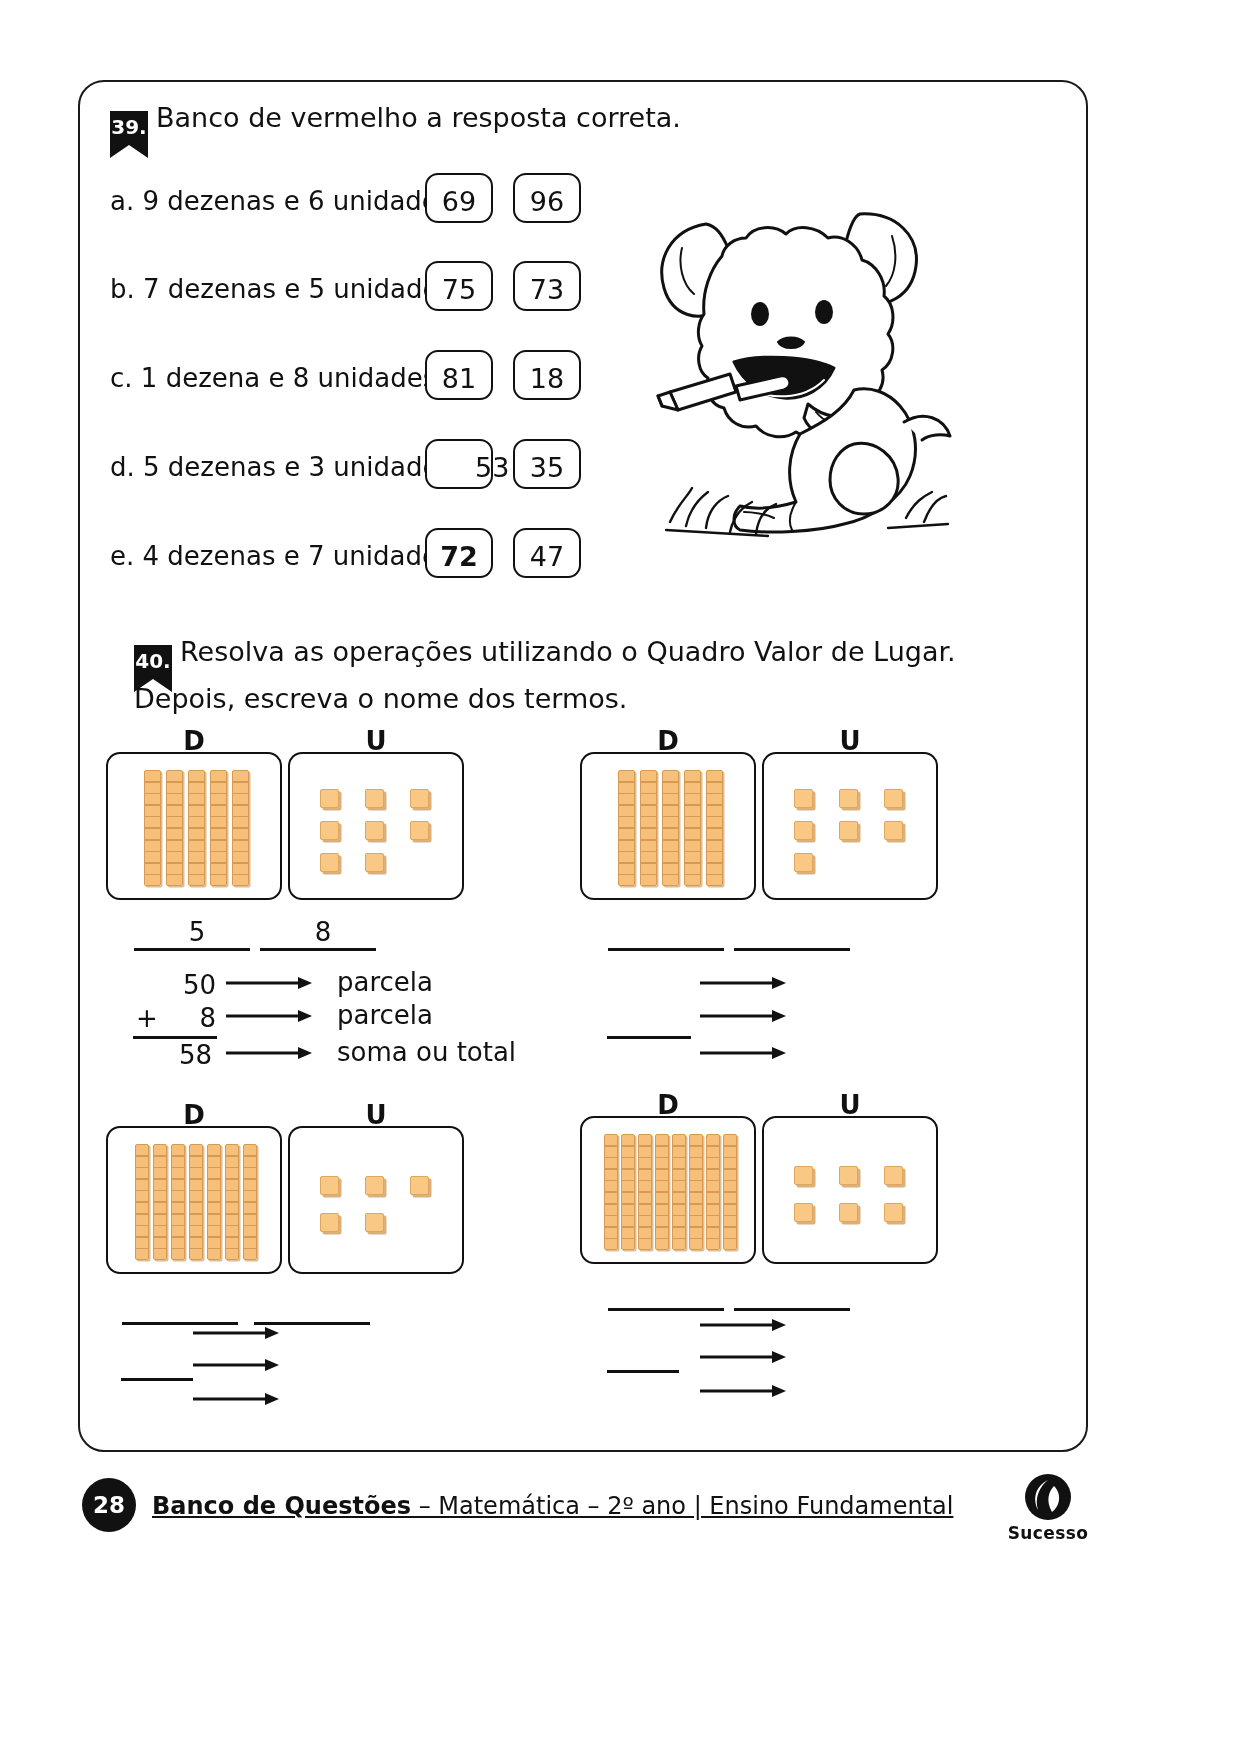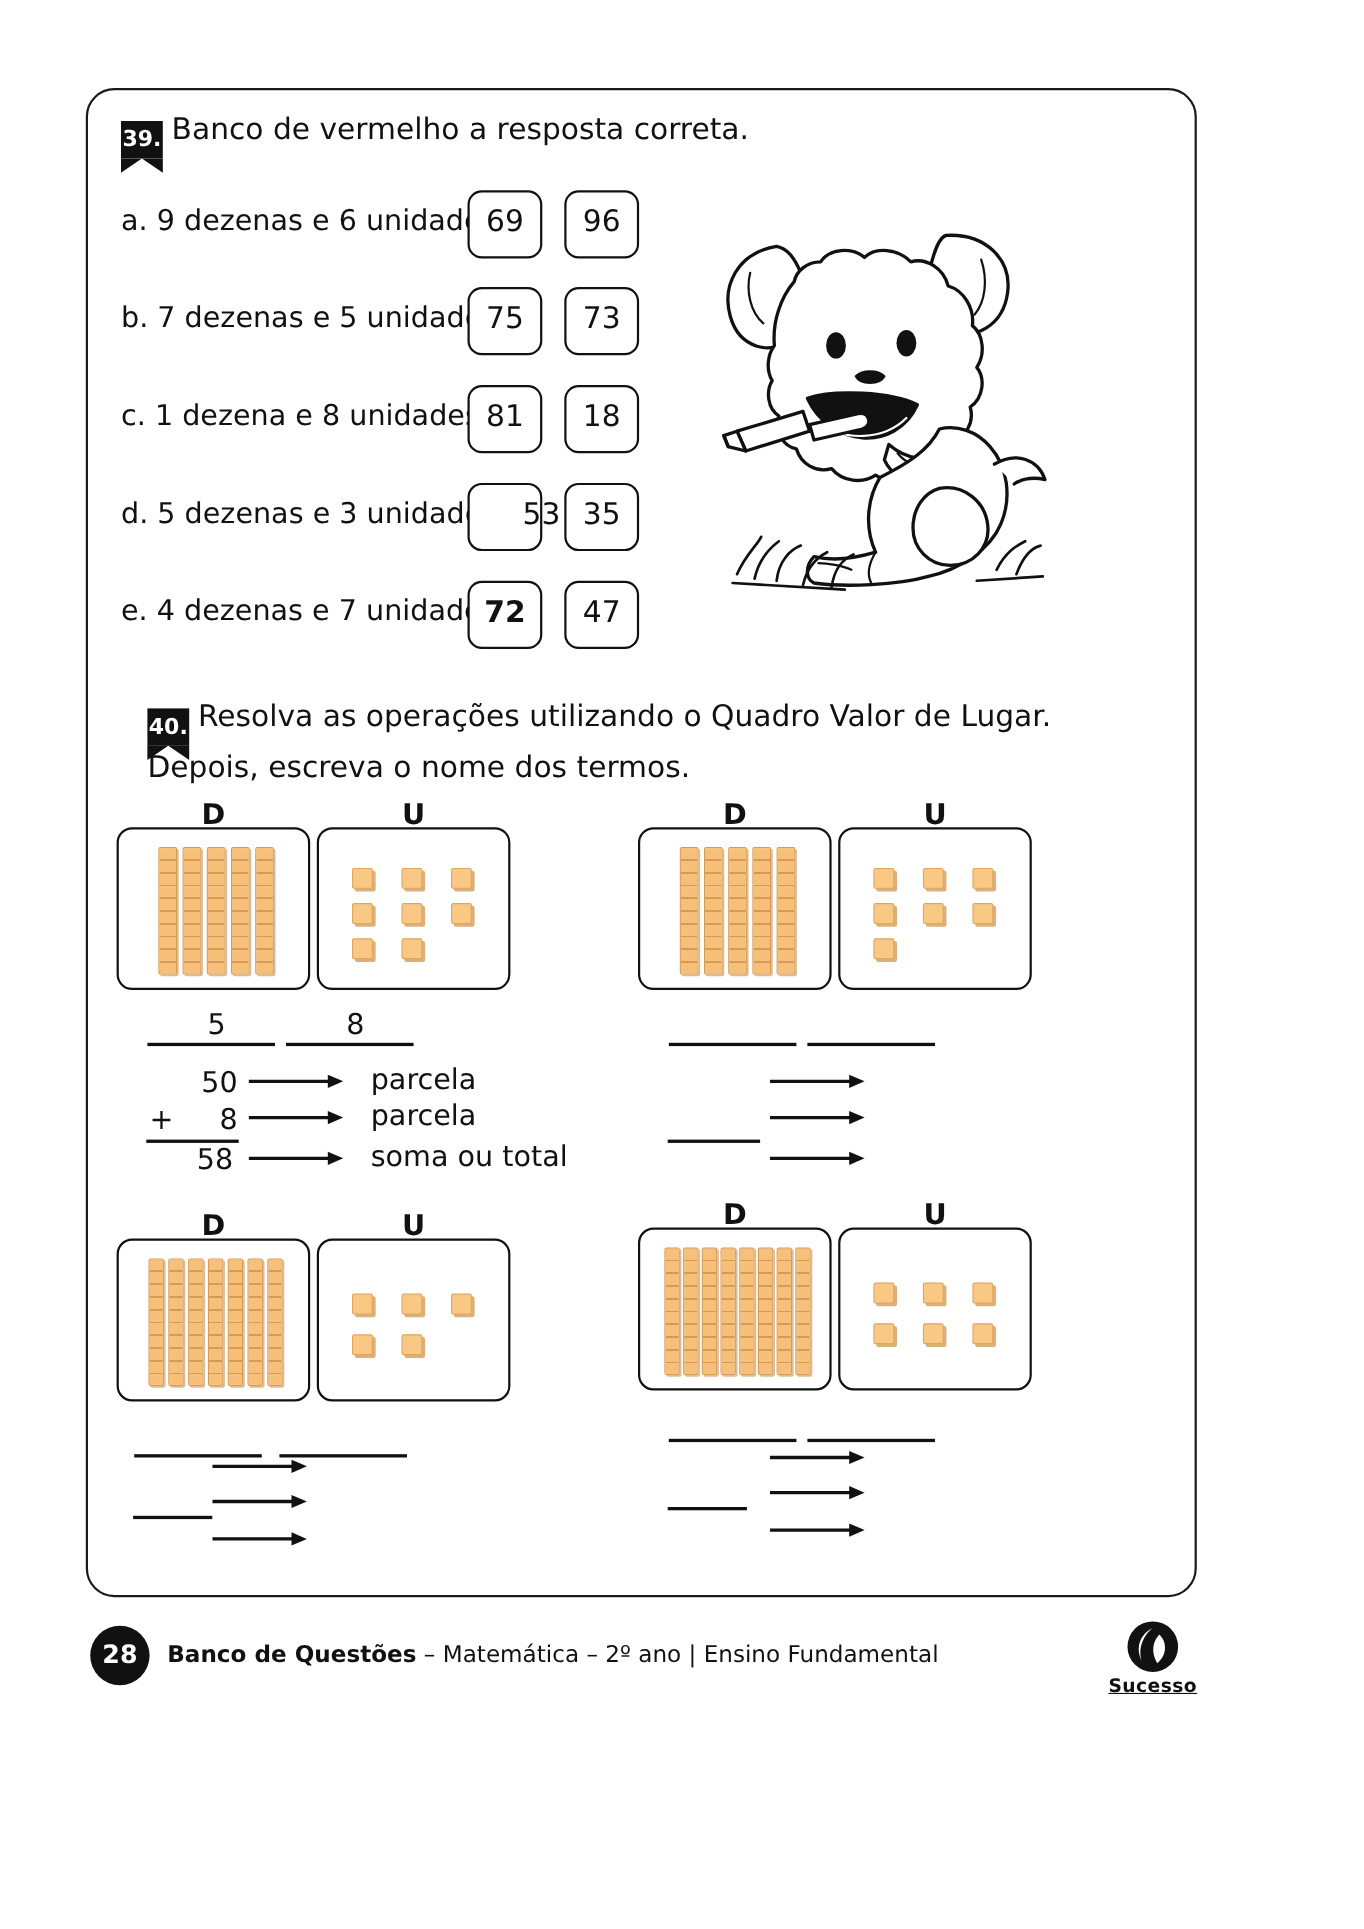--- a/index.html
+++ b/index.html
@@ -70,21 +70,21 @@
   .q39-row {
     position: absolute;
     left: 110px;
     width: 500px;
     font-size: 26px;
     white-space: nowrap;
   }
   .ansbox {
     position: absolute;
     width: 68px;
-    height: 62px;
+    height: 50px;
     border: 2.5px solid #111111;
     border-radius: 13px;
     box-sizing: border-box;
     text-align: center;
     line-height: 54px;
     font-size: 27px;
     background: #ffffff;
   }
 
   
@@ -239,38 +239,38 @@
     color: #ffffff;
     text-align: center;
     line-height: 54px;
     font-size: 23px;
     font-weight: bold;
   }
   .footer-text {
     position: absolute;
     left: 152px;
     top: 1492px;
-    font-size: 21px;
+    font-size: 24px;
     white-space: nowrap;
+    text-decoration: underline;
   }
   .footer-text b { font-weight: bold; }
   .logo-wrap {
     position: absolute;
     left: 1000px;
     top: 1472px;
     width: 96px;
     height: 76px;
     text-align: center;
   }
   .logo-name {
     font-size: 17px;
     font-weight: bold;
     letter-spacing: .4px;
     margin-top: 1px;
-    text-decoration: underline;
   }
 </style>
 </head>
 <body>
 
 <div class="page-frame"></div>
 
 <div class="q39-head">
   <span class="qnum">39.</span><span class="qtext">Banco de vermelho a resposta correta.</span>
 </div>

